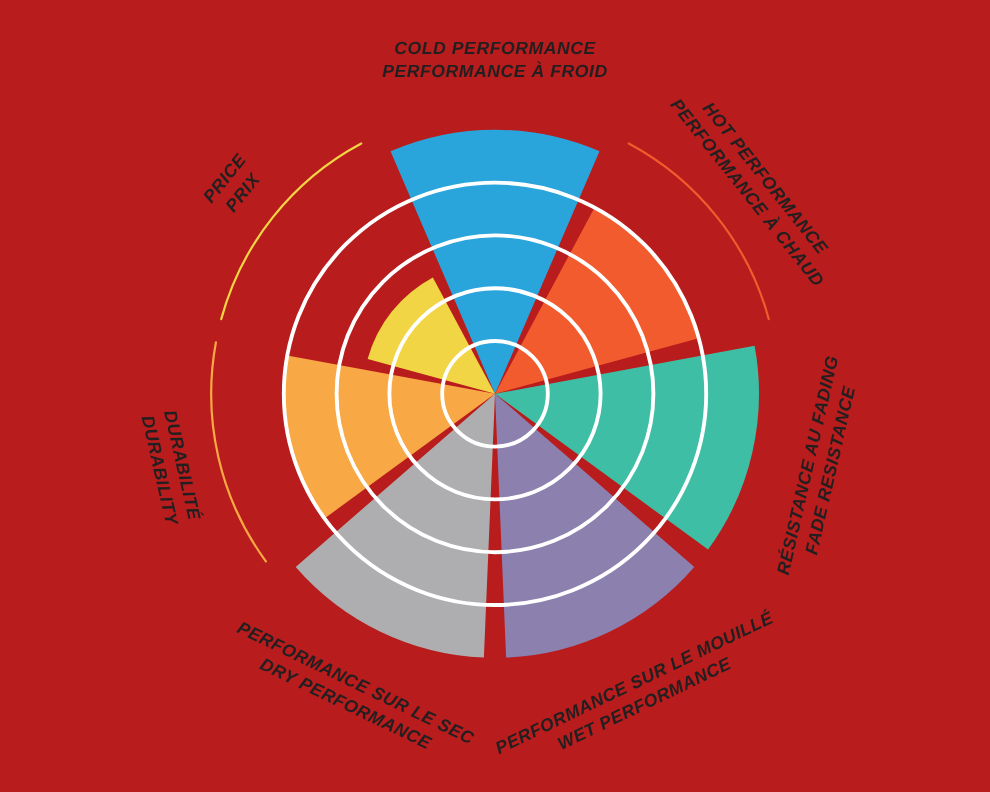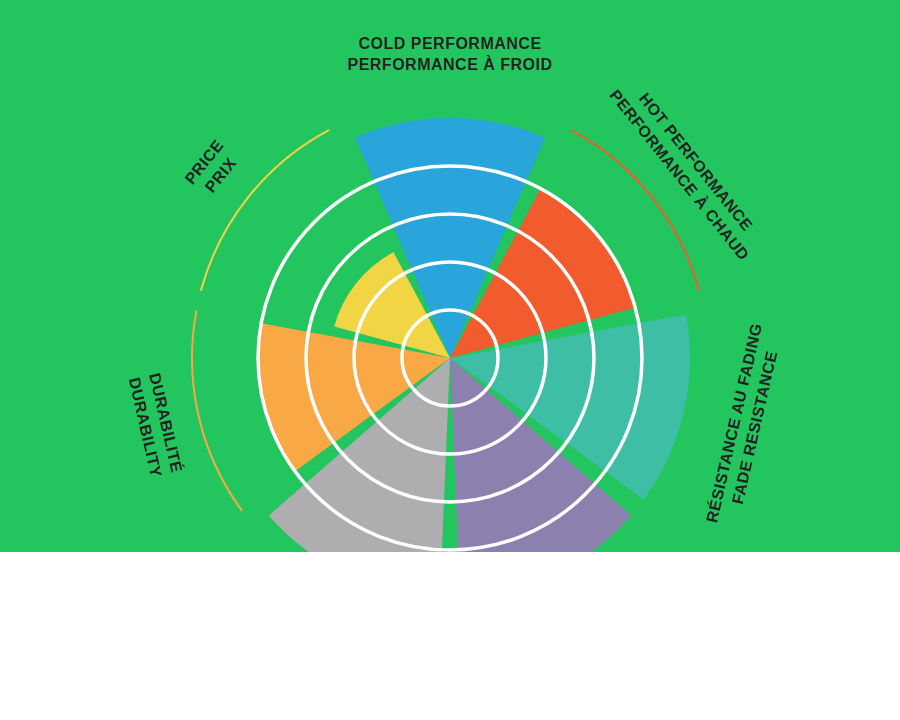--- a/index.html
+++ b/index.html
@@ -3,23 +3,24 @@
 <meta charset="utf-8">
 <style>
   html, body {
     margin: 0;
     padding: 0;
     background: #ffffff;
   }
   .stage {
     position: relative;
     width: 900px;
-    height: 552px;
-    background: #22c55e;
+    height: 720px;
+    background: #b91c1c;
     overflow: hidden;
+    font-style: italic;
   }
   svg {
     display: block;
   }
   .seg-label {
     font-family: "Liberation Sans", "DejaVu Sans", sans-serif;
     font-weight: bold;
     font-size: 16px;
     letter-spacing: 0.5px;
     fill: #231f20;

